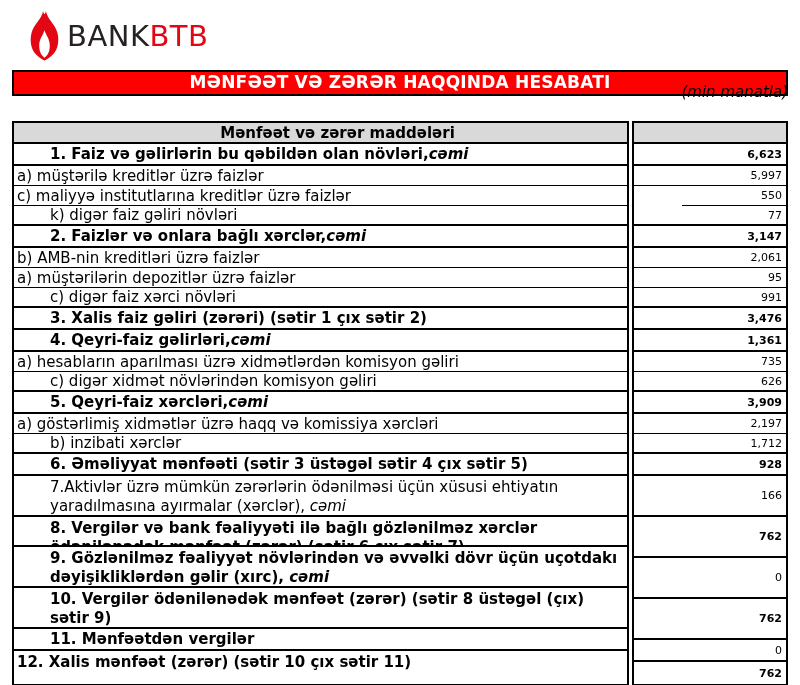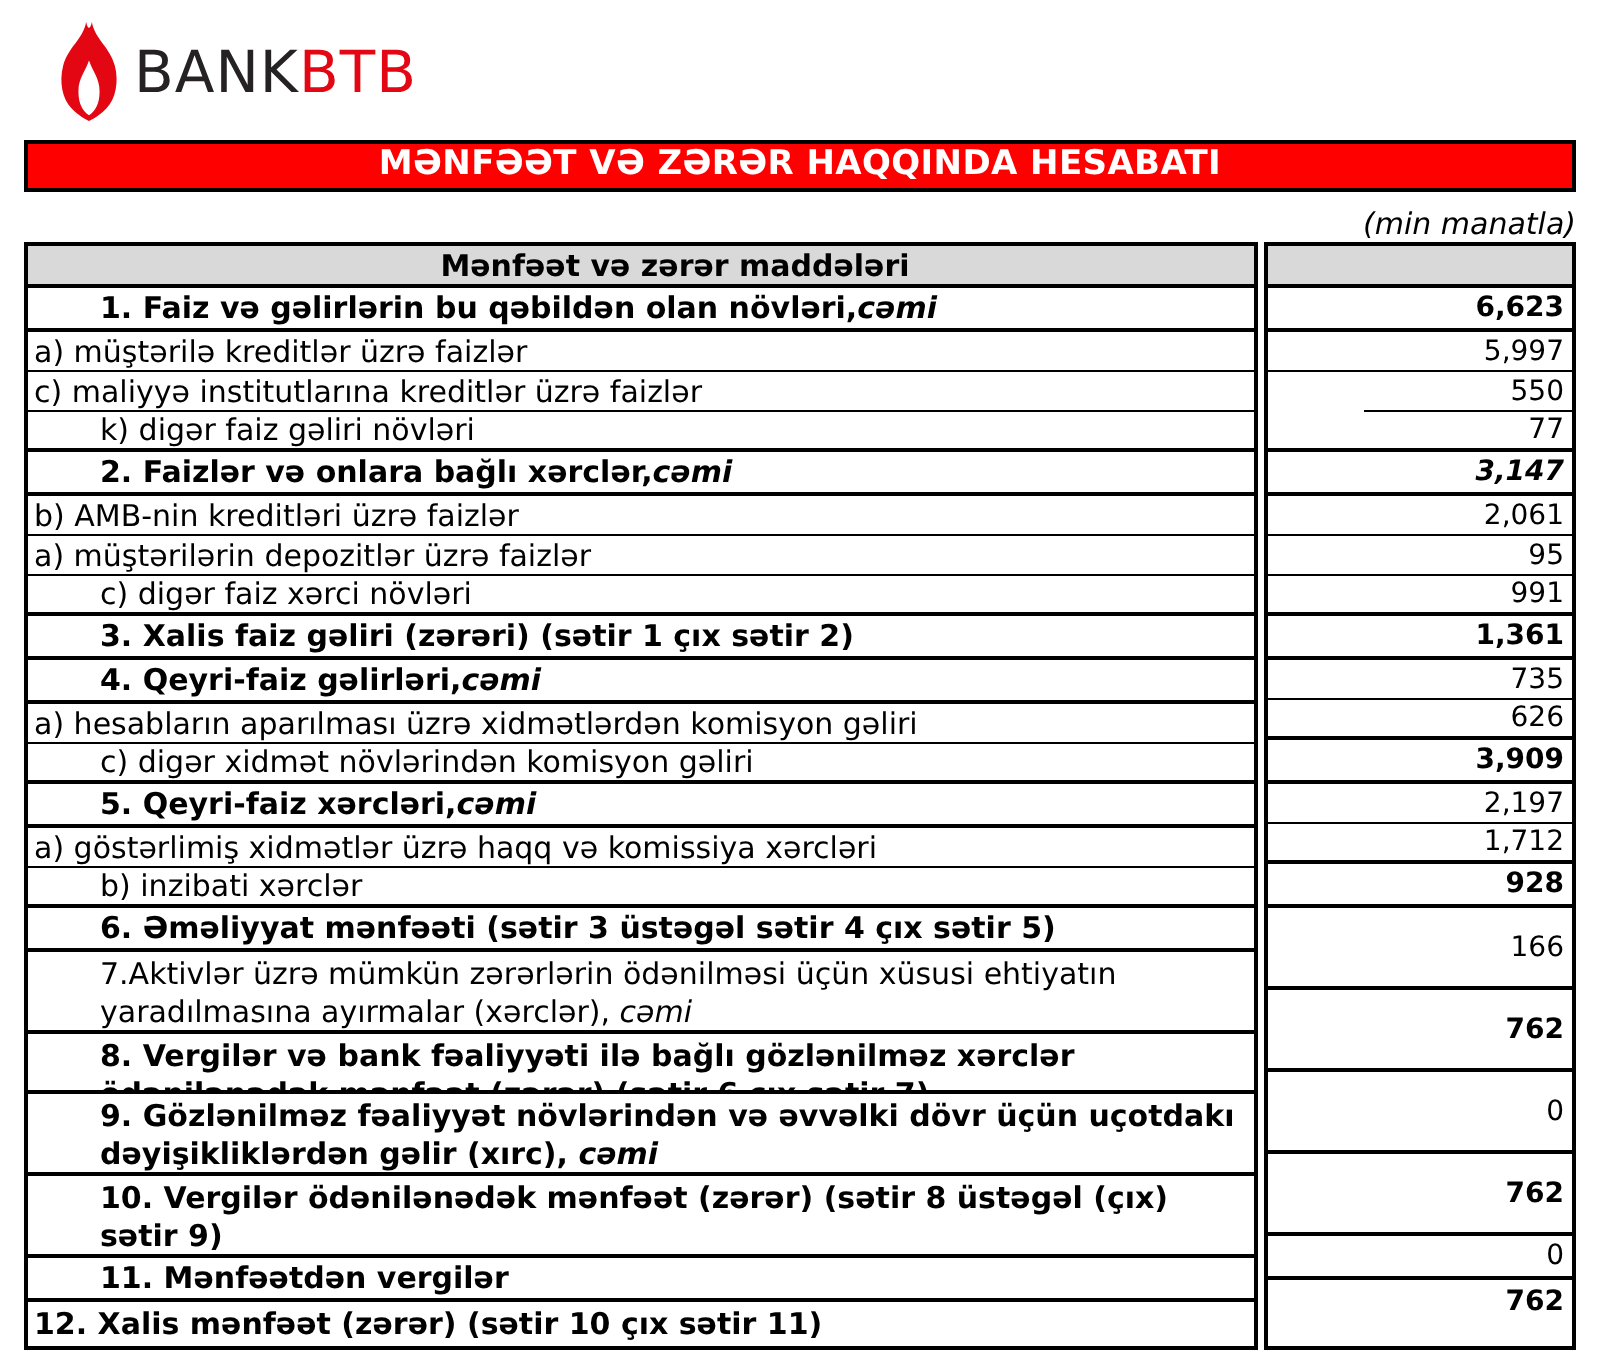--- a/index.html
+++ b/index.html
@@ -9,34 +9,34 @@
   }
   .logo{position:absolute;left:29px;top:11px;display:flex;align-items:center;}
   .flame{width:31px;height:50px;margin-right:7px;}
   .logo-text{font-size:29px;font-weight:400;letter-spacing:0.5px;color:#262223;line-height:50px;}
   .logo-text .btb{color:#e30613;}
   .banner{
     position:absolute;left:12px;top:70px;width:776px;height:26px;box-sizing:border-box;
     background:#ff0000;border:2px solid #000;color:#fff;font-weight:bold;font-size:17px;
     text-align:center;line-height:21px;letter-spacing:0.2px;
   }
-  .unit-note{position:absolute;left:12px;top:103px;width:776px;text-align:right;
+  .unit-note{position:absolute;left:12px;top:83px;width:776px;text-align:right;
     font-style:italic;font-size:15px;}
   .pl-table{position:absolute;left:12px;top:121px;width:776px;display:flex;}
   .col-labels{width:617px;box-sizing:border-box;border:2px solid #000;background:#fff;}
   .col-values{width:156px;box-sizing:border-box;border:2px solid #000;background:#fff;margin-left:3px;}
   .lcell{
     box-sizing:border-box;display:flex;align-items:center;
     padding:0 2px 0 3px;font-size:15px;border-bottom:1px solid #000;
     white-space:nowrap;overflow:hidden;
   }
   .lcell.two{display:block;white-space:normal;line-height:19px;padding-top:2px;align-items:flex-start;}
   .vcell{
     box-sizing:border-box;display:flex;align-items:center;justify-content:flex-end;
-    padding:0 4px 0 2px;font-size:14px;border-bottom:1px solid #000;
+    padding:0 4px 0 2px;font-size:11px;border-bottom:1px solid #000;
   }
   .bold{font-weight:bold;}
   .hdr{background:#d9d9d9;}
   .lcell.hdr{justify-content:center;font-weight:bold;}
   .bb2{border-bottom-width:2px;padding-left:36px;}
   .bb0{border-bottom:none;}
   i.cemi{font-style:italic;}
 </style>
 </head>
 <body>
@@ -81,24 +81,25 @@
       <div class="lcell bold two bb2" style="height: 41px;">10. Vergilər ödənilənədək mənfəət (zərər) (sətir 8 üstəgəl (çıx) sətir 9)</div>
       <div class="lcell bold bb2" style="height: 22px;">11. Mənfəətdən vergilər</div>
       <div class="lcell bold bb0" style="height: 22px;">12. Xalis mənfəət (zərər) (sətir 10 çıx sətir 11)</div>
     </div>
   <div class="col-values">
       <div class="vcell hdr bb2" style="height: 21px;"></div>
       <div class="vcell bold bb2" style="height: 22px;">6,623</div>
       <div class="vcell" style="height: 20px;">5,997</div>
       <div class="vcell" style="height: 20px; margin-left: 48px;">550</div>
       <div class="vcell bb2" style="height: 20px;">77</div>
-      <div class="vcell bold bb2" style="height: 22px; font-style: italic;">3,147</div>
+      <div class="vcell bold bb2" style="height: 22px;">3,147</div>
       <div class="vcell" style="height: 20px;">2,061</div>
       <div class="vcell" style="height: 20px;">95</div>
       <div class="vcell bb2" style="height: 20px;">991</div>
+      <div class="vcell bold bb2" style="height: 22px;">3,476</div>
       <div class="vcell bold bb2" style="height: 22px;">1,361</div>
       <div class="vcell" style="height: 20px; padding-left: 11px;">735</div>
       <div class="vcell bb2" style="height: 20px;">626</div>
       <div class="vcell bold bb2" style="height: 22px;">3,909</div>
       <div class="vcell" style="height: 20px;">2,197</div>
       <div class="vcell bb2" style="height: 20px;">1,712</div>
       <div class="vcell bold bb2" style="height: 22px;">928</div>
       <div class="vcell bb2" style="height: 41px;">166</div>
       <div class="vcell bold bb2" style="height: 41px;">762</div>
       <div class="vcell bb2" style="height: 41px;">0</div>

